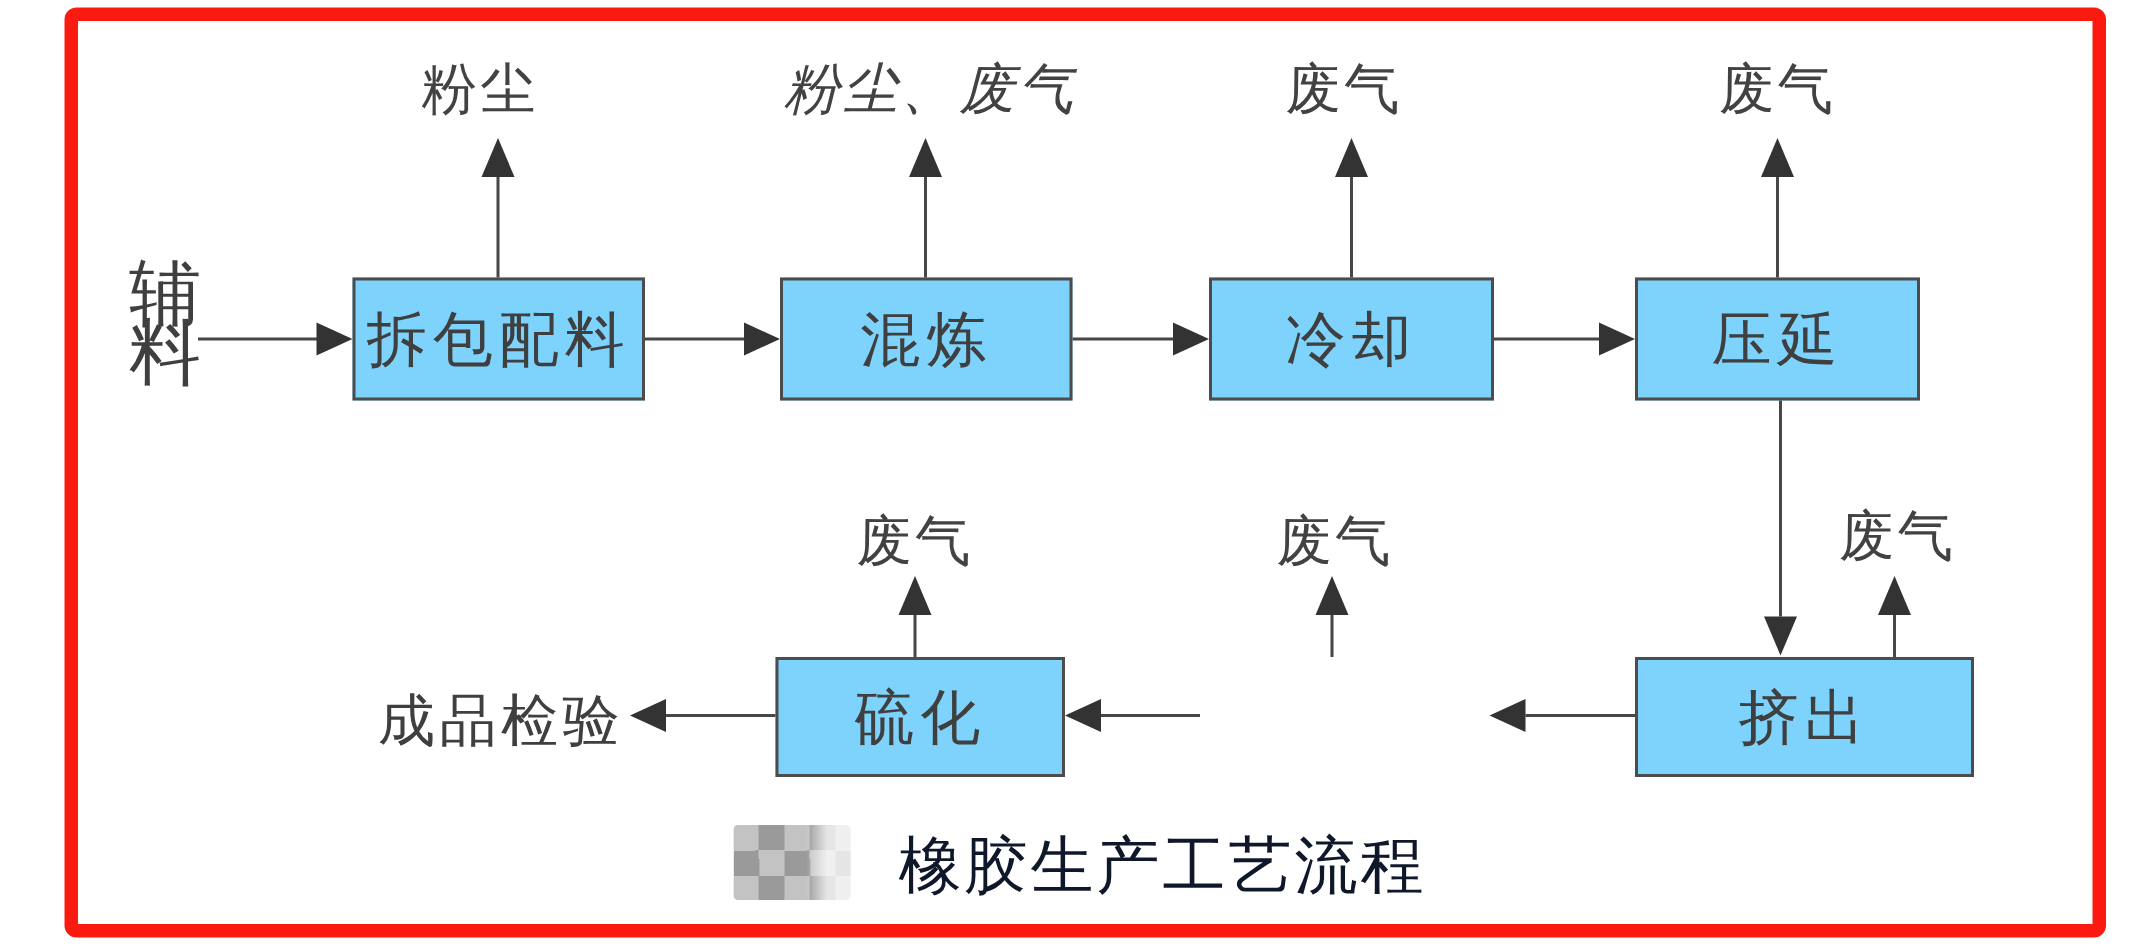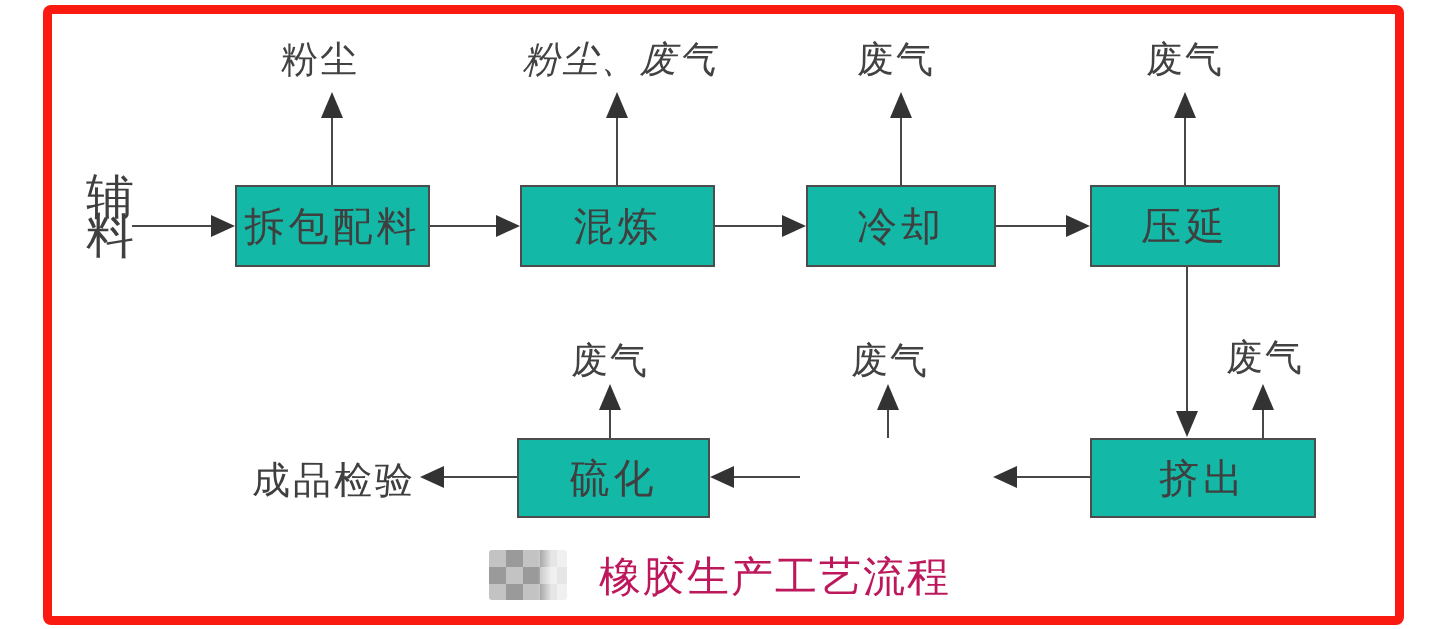--- a/index.html
+++ b/index.html
@@ -6,21 +6,21 @@
   .canvas {
     position:relative; width:1434px; height:629px; background:#ffffff;
     font-family:"DejaVu Serif", serif; overflow:hidden;
   }
   .frame {
     position:absolute; left:43px; top:5px; width:1343px; height:602px;
     border:9px solid #fa1a0f; border-radius:8px; background:#ffffff;
   }
   .node {
     position:absolute; box-sizing:border-box; border:2px solid #4c4c4c;
-    background:#14b8a6; display:flex; align-items:center; justify-content:center;
+    background:#7dd3fc; display:flex; align-items:center; justify-content:center;
     font-size:40px; color:#3f3f3f; letter-spacing:4px; white-space:nowrap;
   }
   .node.toprow { top:185px; height:82px; }
   .node.bottomrow { top:438px; height:80px; }
   .hline { position:absolute; height:2px; background:#474747; }
   .vline { position:absolute; width:2px; background:#474747; }
   .arr { position:absolute; width:0; height:0; }
   .arr.right { border-top:11px solid transparent; border-bottom:11px solid transparent; border-left:24px solid #333333; }
   .arr.left  { border-top:11px solid transparent; border-bottom:11px solid transparent; border-right:24px solid #333333; }
   .arr.up    { border-left:11px solid transparent; border-right:11px solid transparent; border-bottom:26px solid #333333; }
@@ -40,21 +40,21 @@
   .caption-row { position:absolute; left:0; top:0; width:100%; height:100%; }
   .redacted {
     position:absolute; left:489px; top:550px; width:78px; height:50px;
     background:
       linear-gradient(90deg, rgba(255,255,255,0) 62%, rgba(255,255,255,0.75) 80%),
       repeating-conic-gradient(#9a9a9a 0% 25%, #c3c3c3 0% 50%);
     background-size:auto, 34px 34px;
     border-radius:3px;
   }
   .caption-text {
-    position:absolute; left:599px; top:549px; font-size:42px; color:#be185d;
+    position:absolute; left:599px; top:549px; font-size:42px; color:#0f172a;
     font-family:"DejaVu Sans", sans-serif; letter-spacing:2px; white-space:nowrap;
   }
 </style>
 </head>
 <body>
 
 <div class="canvas">
 
   <div class="frame"></div>
 

